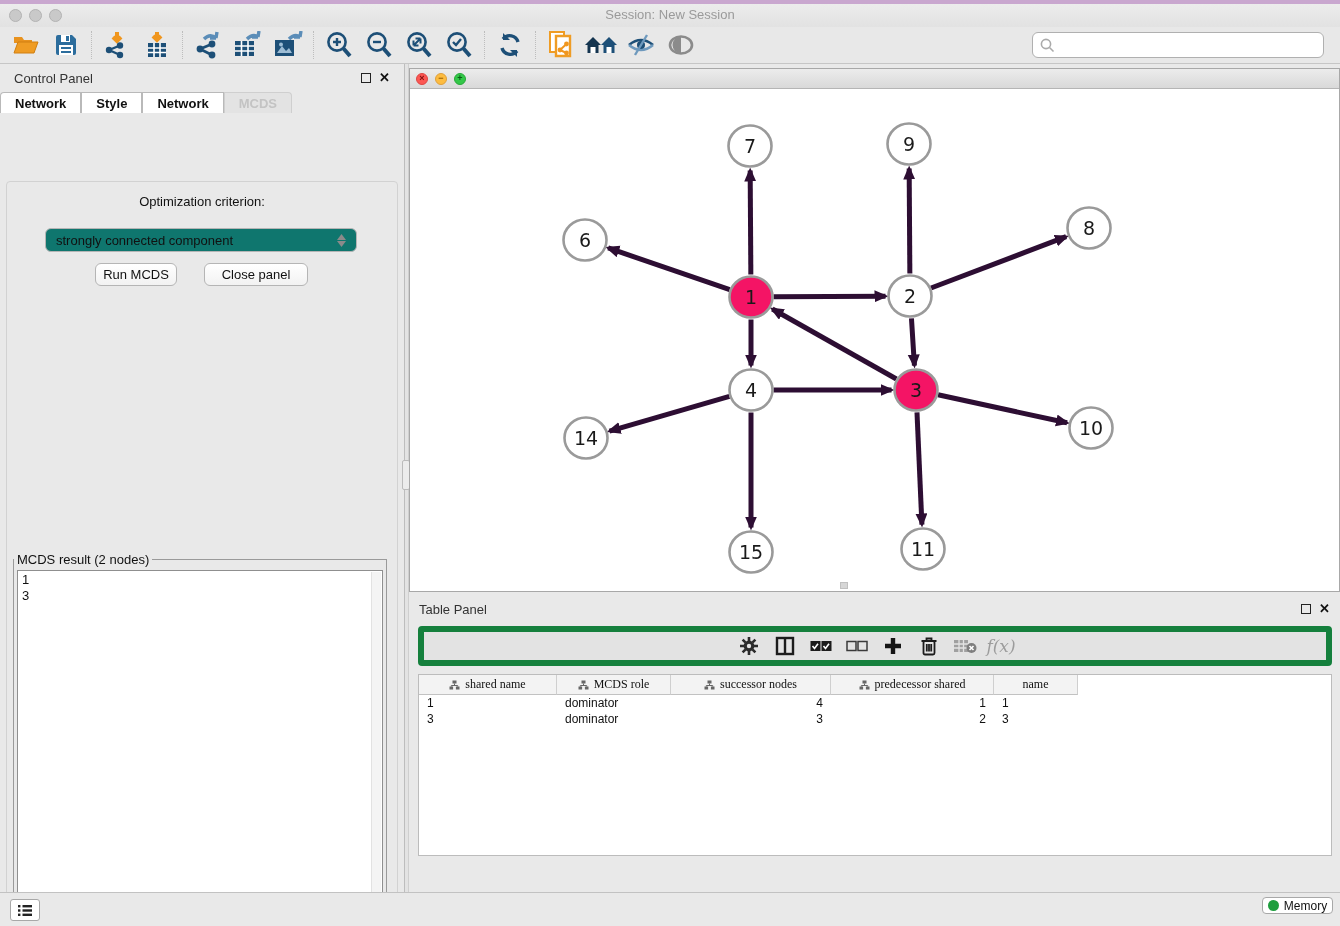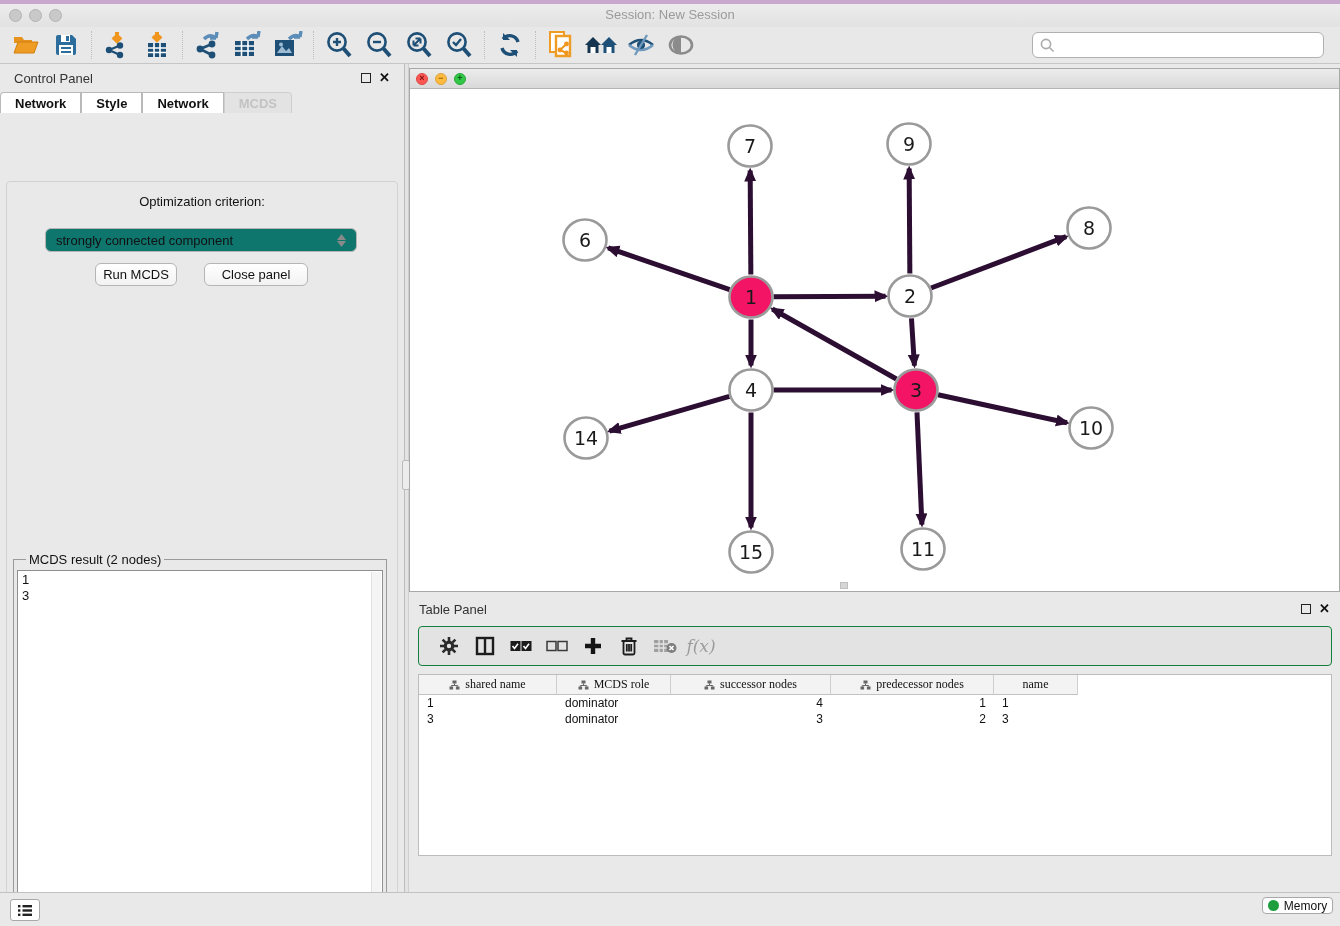--- a/index.html
+++ b/index.html
@@ -32,21 +32,21 @@
   .cp-tab.selected { background:#e3e3e3; color:#c3c3c3; border-color:#cfcfcf; border-radius:0 4px 0 0; }
   #cp-body { position:absolute; left:6px; top:117px; width:392px; height:765px; border:1px solid #d2d2d2; border-radius:4px; background:#e9e9e9; }
   #opt-label { width:100%; text-align:center; margin-top:12px; font-size:13px; color:#111; }
   #criterion-select { position:absolute; left:38px; top:46px; width:312px; height:24px; background:#0f766e; border:1px solid #b5b5b5; border-radius:6px; display:flex; align-items:center; padding:0 10px; font-size:13px; color:#111; }
   .stepper { margin-left:auto; display:flex; flex-direction:column; gap:1px; align-items:center; }
   .stepper svg { display:block; }
   .cp-btn { position:absolute; top:81px; height:23px; background:linear-gradient(#ffffff,#f2f2f2); border:1px solid #b5b5b5; border-radius:6px; font-size:13px; color:#111; display:flex; align-items:center; justify-content:center; }
   #run-btn { left:88px; width:82px; }
   #closepanel-btn { left:197px; width:104px; }
   #result-fieldset { position:absolute; left:6px; top:370px; width:374px; height:380px; border:1px solid #9a9a9a; font-size:13px; color:#111; }
-  #result-fieldset legend { padding:0 3px; margin-left:12px; font-size:13px; }
+  #result-fieldset legend { padding:0 3px; margin-left:0; font-size:13px; }
   #result-textarea { position:absolute; left:3px; top:3px; right:3px; bottom:3px; background:#fff; border:1px solid #8f8f8f; padding:1px 4px; font-size:13px; line-height:16px; }
   #result-scroll { position:absolute; right:1px; top:1px; width:10px; bottom:1px; background:#f4f4f4; border-left:1px solid #e2e2e2; }
 
   
   #v-splitter { left:404px; top:64px; width:5px; height:828px; background:#e3e3e3; border-left:1px solid #bdbdbd; border-right:1px solid #cfcfcf; }
   #v-splitter-handle { left:402px; top:460px; width:8px; height:30px; background:#ececec; border:1px solid #bbb; border-radius:2px; }
 
   
   #network-window { left:409px; top:68px; width:931px; height:524px; border:1px solid #a8a8a8; background:#fff; }
   #nw-titlebar { height:20px; background:linear-gradient(#ececec,#d9d9d9); border-bottom:1px solid #b5b5b5; position:relative; display:flex; align-items:center; padding:0 6px; }
@@ -54,21 +54,21 @@
   .tl-red { background:#fc5753; border:1px solid #de4643; color:#7e100e; }
   .tl-yellow { background:#fdbc40; border:1px solid #dfa03c; color:#945d00; }
   .tl-green { background:#33c748; border:1px solid #27a838; color:#0a5d14; }
   #nw-title { position:absolute; left:0; width:100%; text-align:center; font-size:13px; color:#222; }
   #graph-canvas { position:relative; width:100%; height:502px; background:#fff; }
   #canvas-hscroll-handle { position:absolute; left:430px; bottom:2px; width:8px; height:7px; background:#d6d6d6; border:1px solid #c0c0c0; }
 
   
   #table-panel { left:409px; top:596px; width:931px; height:296px; background:#e9e9e9; }
   #tp-header { height:26px; display:flex; align-items:center; padding:0 10px; font-size:13px; color:#333; }
-  #tp-toolbar { position:absolute; left:9px; top:30px; width:914px; height:40px; background:#e3e3e3; border:1px solid #15803d; border-radius:4px; display:flex; align-items:center; padding:0 12px; gap:0; }
+  #tp-toolbar { position:absolute; left:9px; top:30px; width:914px; height:40px; background:#e3e3e3; border:6px solid #15803d; border-radius:4px; display:flex; align-items:center; padding:0 12px; gap:0;justify-content:center; }
   .tpt-btn { height:32px; min-width:36px; display:flex; align-items:center; justify-content:center; }
   .fx-label { font-family:"DejaVu Serif", serif; font-style:italic; font-size:17px; color:#9c9c9c; }
   #node-table { position:absolute; left:9px; top:78px; width:914px; height:182px; background:#fff; border:1px solid #bcbcbc; overflow:hidden; }
   #nt-header { display:flex; height:20px;font-family:Liberation Serif, serif; }
   .nt-th { background:#f3f3f3; border-right:1px solid #cfcfcf; border-bottom:1px solid #c2c2c2; display:flex; align-items:center; justify-content:center; gap:5px; font-size:12px; color:#111; }
   .nt-row { display:flex; height:16px; }
   .nt-td { font-size:12px; color:#111; line-height:16px; padding:0 8px; white-space:nowrap; }
   .al-r { text-align:right; }
   #tp-tabs { position:absolute; left:0; width:931px; top:268px; display:flex; justify-content:center; }
   .tp-tab { height:22px; padding:0 13px; display:flex; align-items:center; background:#fff; border:1px solid #b9b9b9; border-left:none; font-size:13px; font-weight:600; color:#222; }
@@ -457,21 +457,21 @@
           </svg>
           <span>successor nodes</span>
         </div>
         <div class="nt-th" style="width: 163px;">
           <svg width="11" height="10" viewBox="0 0 11 10">
             <rect x="3.5" y="0.5" width="4" height="3" fill="#666"></rect>
             <rect x="0.5" y="6.5" width="3.6" height="3" fill="#666"></rect>
             <rect x="6.9" y="6.5" width="3.6" height="3" fill="#666"></rect>
             <path d="M5.5 3.5 v2 M2.3 6.5 v-1 h6.4 v1" stroke="#666" fill="none" stroke-width="1"></path>
           </svg>
-          <span>predecessor nodes</span>
+          <span>predecessor shared</span>
         </div>
         <div class="nt-th" style="width: 84px;">
           <span>name</span>
         </div>
       </div>
     <div id="nt-body">
         <div class="nt-row">
           <div class="nt-td" style="width: 138px;">1</div>
           <div class="nt-td" style="width: 114px;">dominator</div>
           <div class="nt-td al-r" style="width: 160px;">4</div>

